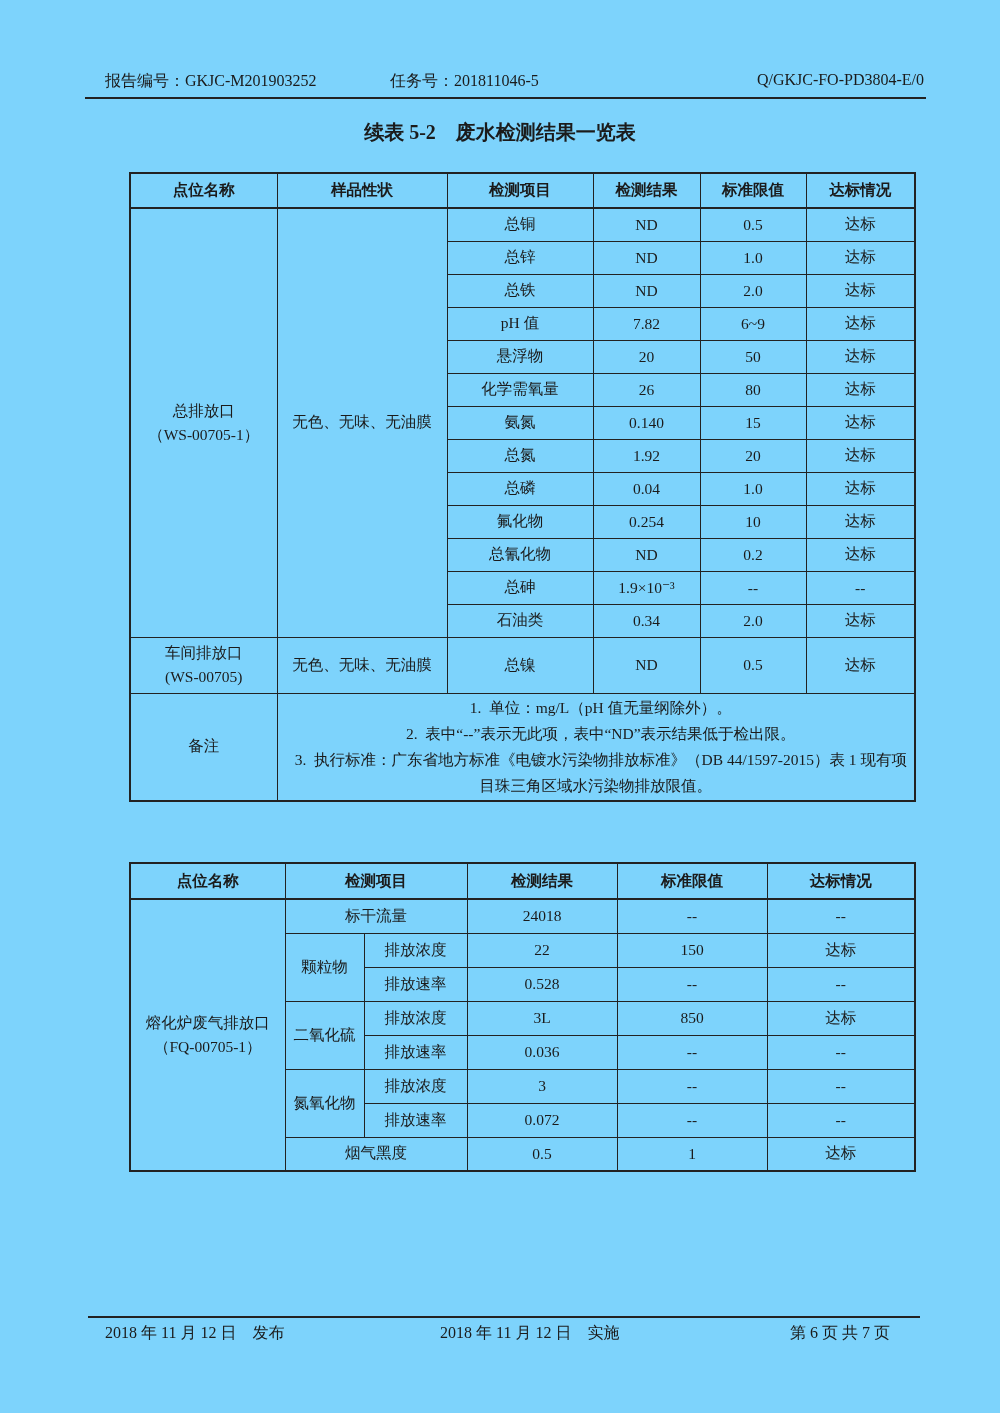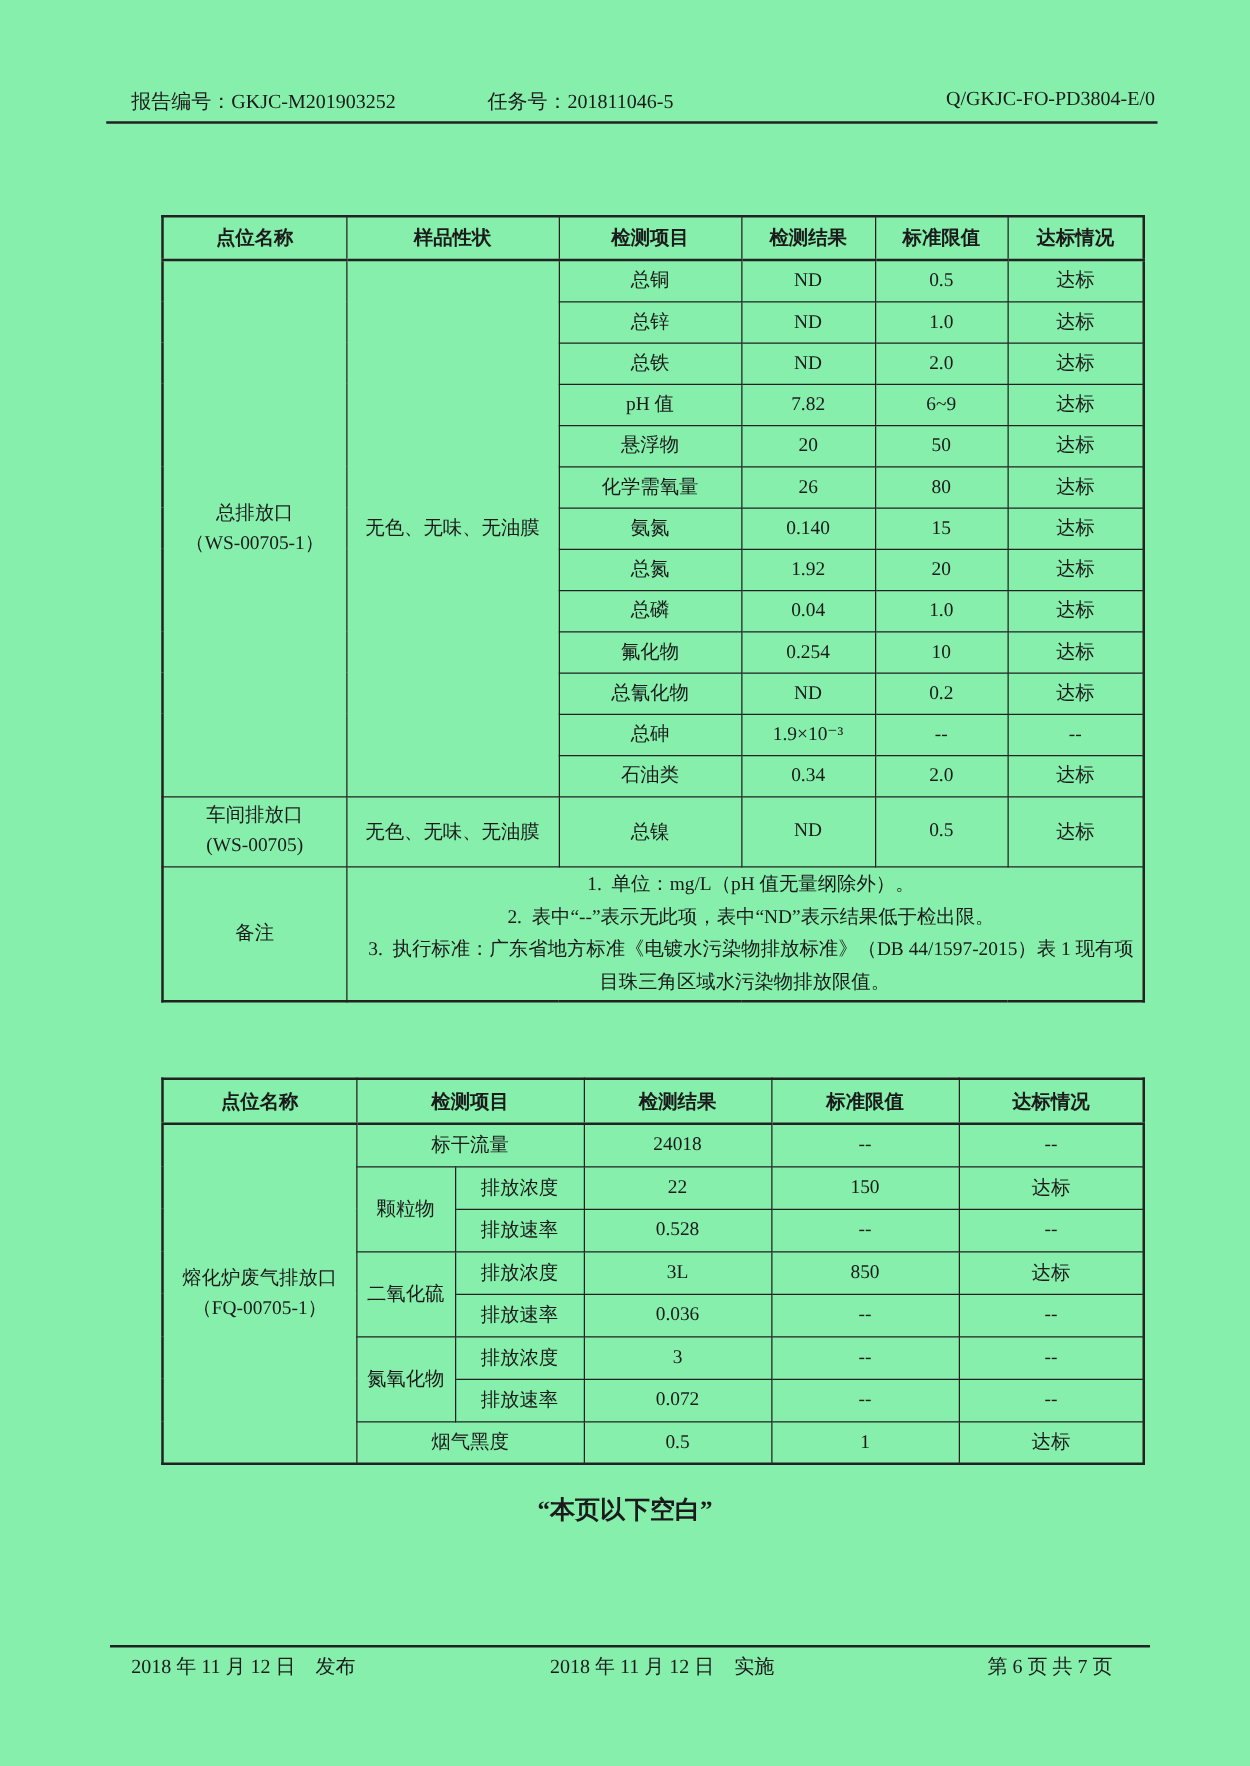--- a/index.html
+++ b/index.html
@@ -4,21 +4,21 @@
 <style>
   :root{
     --ink:#1b1b1b;
     --line:#222;
   }
   html,body{margin:0;padding:0;background:#e8e8e8;}
   .page{
     position:relative;
     width:1000px;height:1413px;
     margin:0 auto;
-    background:#86efac;
+    background:#7dd3fc;
     font-family:"Liberation Serif","DejaVu Serif",serif;
     color:var(--ink);
     overflow:hidden;
   }
   
   .doc-header{position:absolute;top:71px;left:0;width:1000px;height:26px;font-size:16px;}
   .doc-header .h-report{position:absolute;left:105px;top:0;}
   .doc-header .h-task{position:absolute;left:390px;top:0;}
   .doc-header .h-code{position:absolute;right:76px;top:0;}
   .doc-header-rule{position:absolute;top:97px;left:85px;width:841px;height:2px;background:var(--line);}
@@ -76,20 +76,21 @@
 
 <div class="page">
 
   <div class="doc-header">
     <span class="h-report"><span>报告编号：</span><span>GKJC-M201903252</span></span>
     <span class="h-task"><span>任务号：</span><span>201811046-5</span></span>
     <span class="h-code">Q/GKJC-FO-PD3804-E/0</span>
   </div>
   <div class="doc-header-rule"></div>
 
+  <div class="tbl-title" id="title1">续表 5-2　废水检测结果一览表</div>
 
   <table class="rpt" id="table1">
     <colgroup>
       <col style="width:147px">
         <col style="width:170px">
         <col style="width:146px">
       <col style="width:107px">
         <col style="width:106px">
         <col style="width:109px">
     </colgroup>
@@ -276,21 +277,20 @@
     </tr>
     <tr class="r34">
       <td colspan="2">烟气黑度</td>
       <td>0.5</td>
       <td>1</td>
       <td>达标</td>
     </tr>
   </tbody>
     </table>
 
-  <div class="blank-note">“本页以下空白”</div>
 
   <div class="doc-footer-rule"></div>
   <div class="doc-footer">
     <span class="f-publish">2018 年 11 月 12 日　发布</span>
     <span class="f-implement">2018 年 11 月 12 日　实施</span>
     <span class="f-page">第 6 页 共 7 页</span>
   </div>
 
 </div>
 

